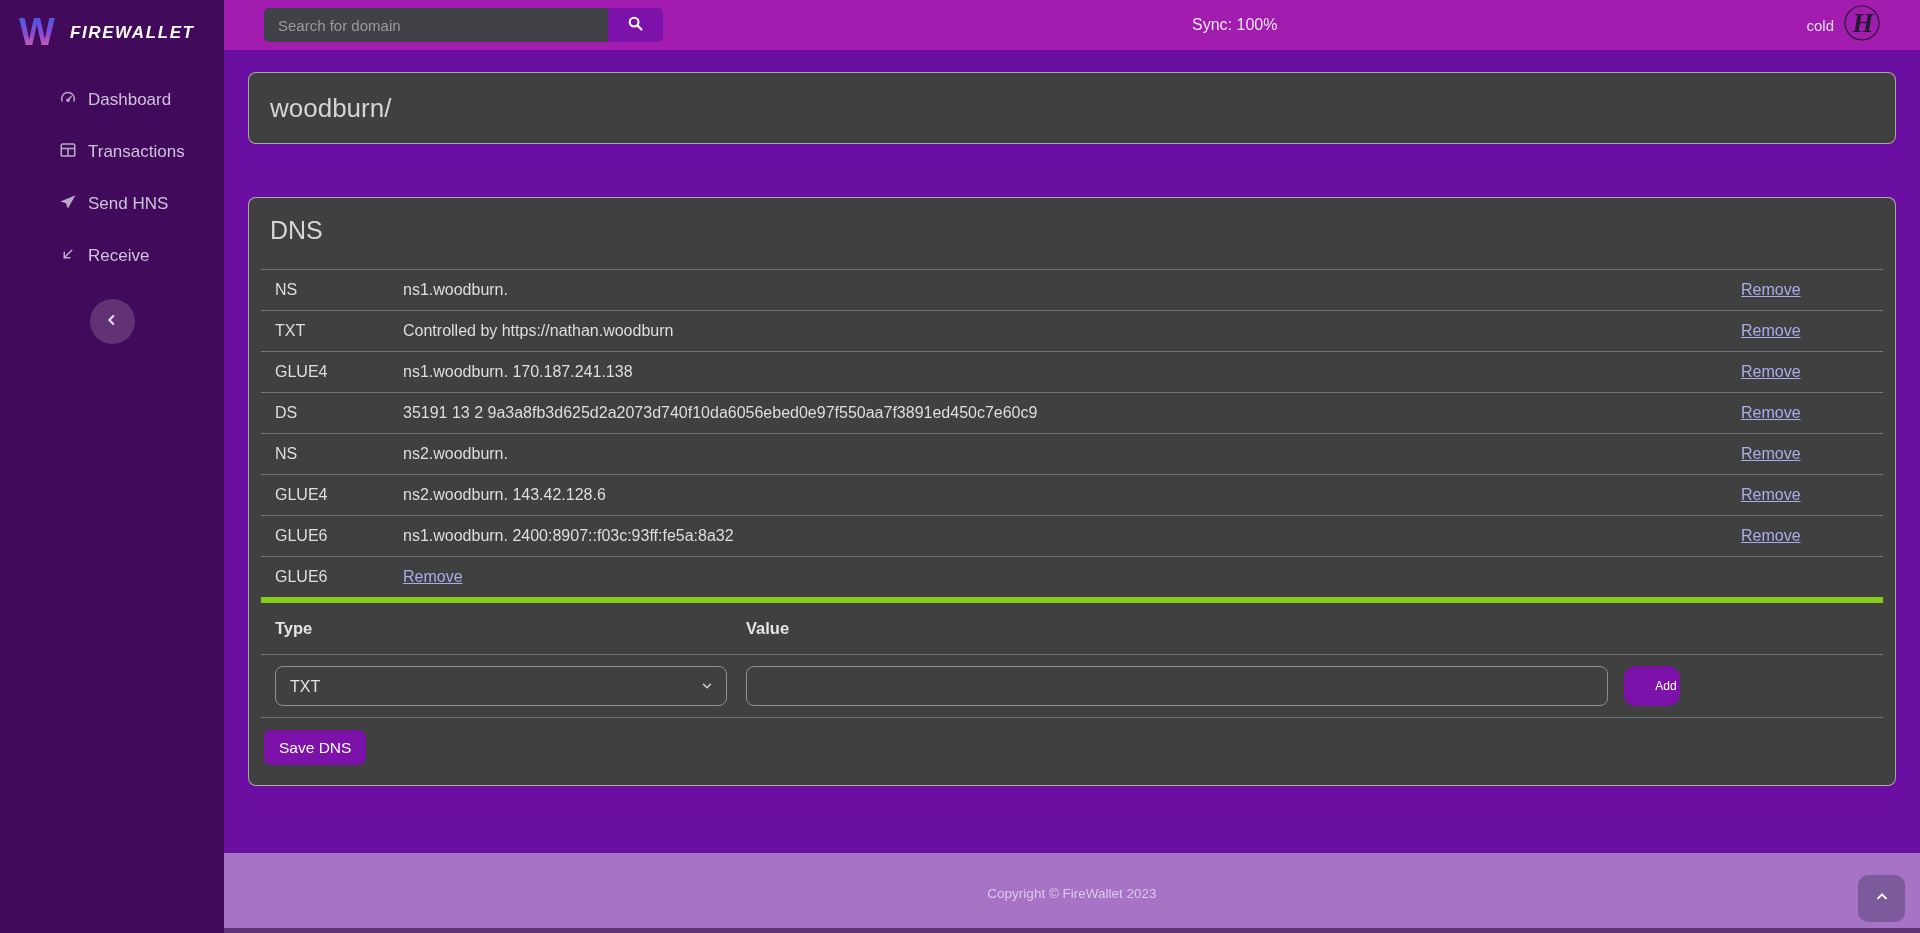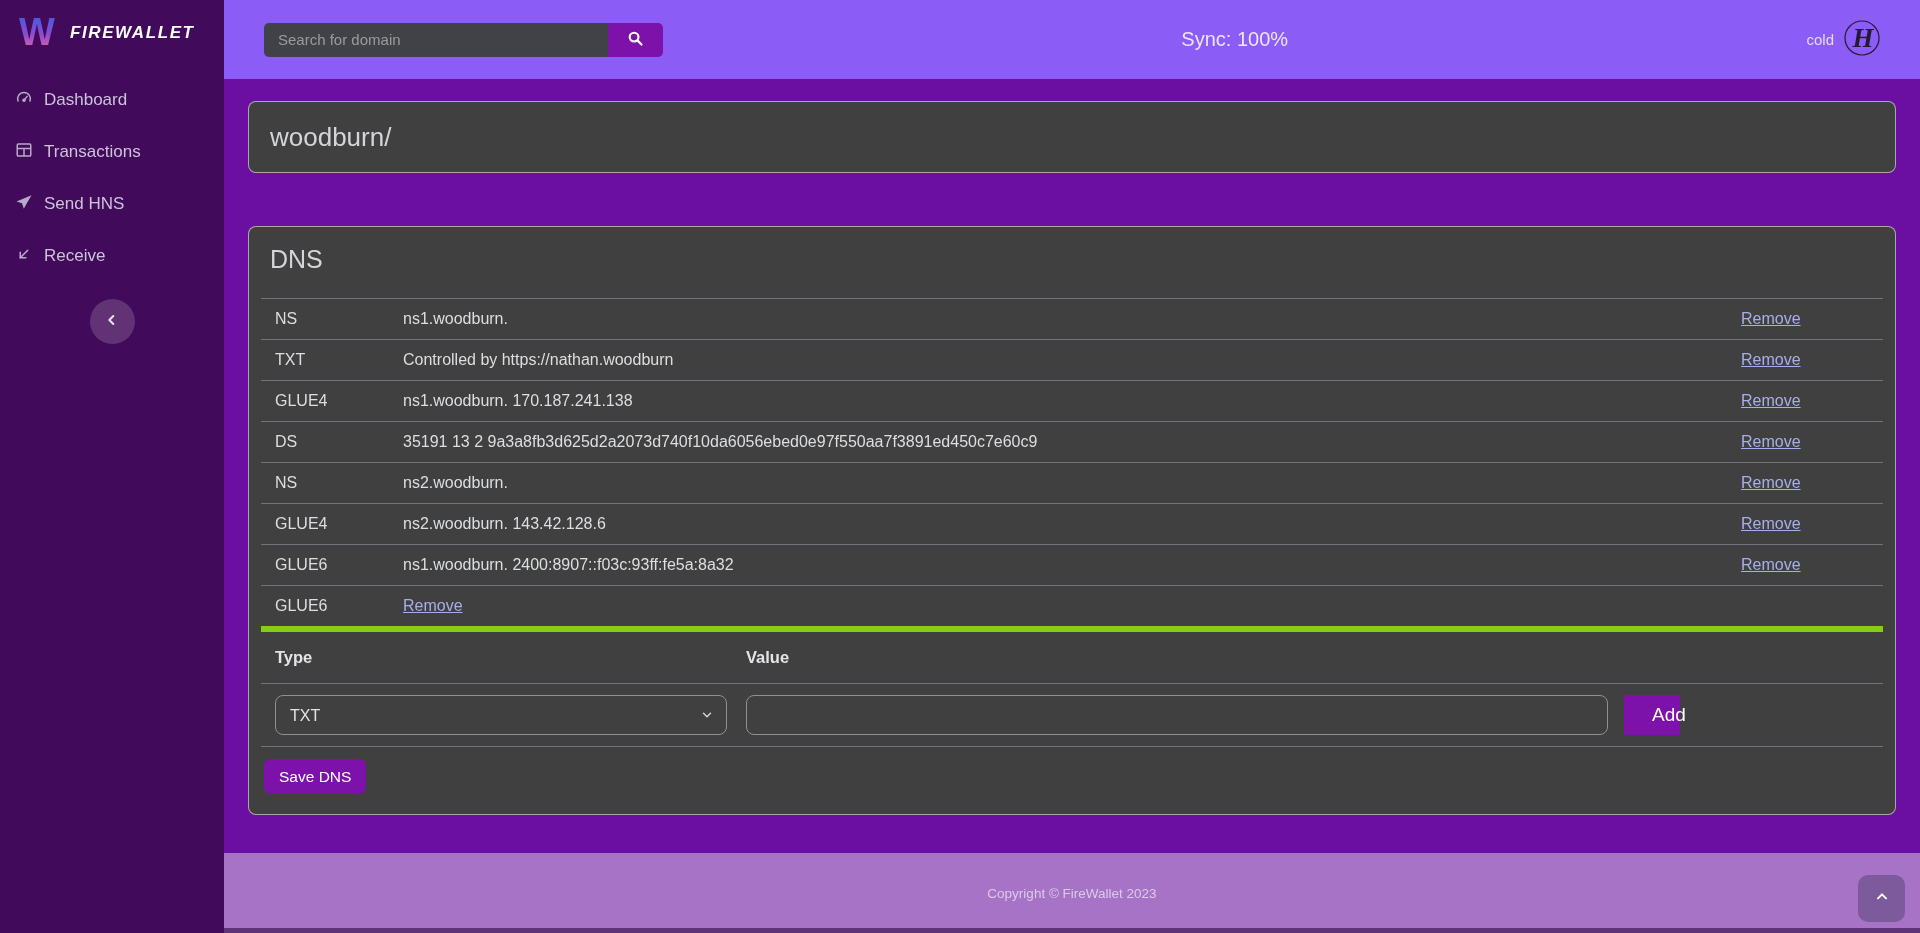--- a/index.html
+++ b/index.html
@@ -18,51 +18,51 @@
     pointer-events:none;
   }
 
   
   .sidebar{
     width:224px; flex-shrink:0; background:#410a5a;
     display:flex; flex-direction:column; z-index:2;
   }
   .brand{ height:66px; display:flex; align-items:center; padding-left:14px; gap:10px; }
   .brand-name{ color:#ffffff; font-weight:800; font-size:17px; letter-spacing:1.6px;font-style:italic; }
-  .nav{ margin-top:8px; }
+  .nav{ margin-top:8px;padding-left:44px; }
   .nav-item{
     height:52px; display:flex; align-items:center; gap:11px;
     padding-left:15px; color:#cdc3da; font-size:17px; cursor:pointer;
   }
   .nav-item svg{ flex-shrink:0; }
   .collapse-btn{
     width:45px; height:45px; border-radius:50%; border:none;
     background:rgba(255,255,255,0.17);
     margin:17px auto 0; display:flex; align-items:center; justify-content:center;
     cursor:pointer;
   }
 
   
   .main{ flex:1; display:flex; flex-direction:column; }
 
   .topbar{
-    height:79px; background:#8b5cf6; display:flex; align-items:center;
+    height:50px; background:#a21caf; display:flex; align-items:center;
     padding:0 39px 0 40px; flex-shrink:0;
   }
   .search-group{ display:flex; height:34px; width:399px; flex-shrink:0; }
   .search-input{
     flex:1; background:#404247; border:none; border-radius:5px 0 0 5px;
     color:#e8e8e8; padding:0 14px; font-size:15px; outline:none;
   }
   .search-input::placeholder{ color:#9b9b9b; }
   .search-btn{
     width:55px; background:#7c12a9; border:none; border-radius:0 5px 5px 0;
     display:flex; align-items:center; justify-content:center; cursor:pointer;
   }
-  .sync{ margin:0 auto; color:#ece5f4; font-size:20px; }
+  .sync{ margin:0 auto; color:#ece5f4; font-size:16px; }
   .wallet{ display:flex; align-items:center; gap:9px; cursor:pointer; }
   .wallet-label{ color:#e3dcef; font-size:15px; }
 
   
   .content{ flex:1; padding:22px 24px 0; overflow:hidden; }
   .card{
     background:#404040; border:1px solid rgba(255,255,255,0.55);
     border-radius:8px; color:#d9dadd;
   }
   .title-card{
@@ -103,22 +103,22 @@
     font-size:16px; appearance:none; -webkit-appearance:none; cursor:pointer;
     font-family:"Liberation Sans", sans-serif;
   }
   .select-chevron{ position:absolute; right:13px; top:13px; pointer-events:none; }
   .value-input{
     width:862px; height:40px; margin-left:19px; flex-shrink:0;
     background:transparent; border:1px solid #8d9096; border-radius:8px;
     color:#e8e8e8; padding:0 14px; font-size:16px; outline:none;
   }
   .btn-purple{
-    background:#7c12a9; color:#ffffff; border:none; border-radius:0;
-    font-size:19px; cursor:pointer; font-family:"Liberation Sans", sans-serif;padding-left:28px;
+    background:#7c12a9; color:#ffffff; border:none; border-radius:12px;
+    font-size:12px; cursor:pointer; font-family:"Liberation Sans", sans-serif;padding-left:28px;
   }
   .add-btn{ width:56px; height:40px; margin-left:16px; }
   .save-btn{ height:35px; padding:0 15px; margin:12px 0 0 15px; border-radius:7px; font-size:15.5px; }
 
   
   .footer{
     height:80px; background:#a673c6; flex-shrink:0;
     display:flex; align-items:center; justify-content:center;
     color:#dccbe9; font-size:13.5px;
   }

